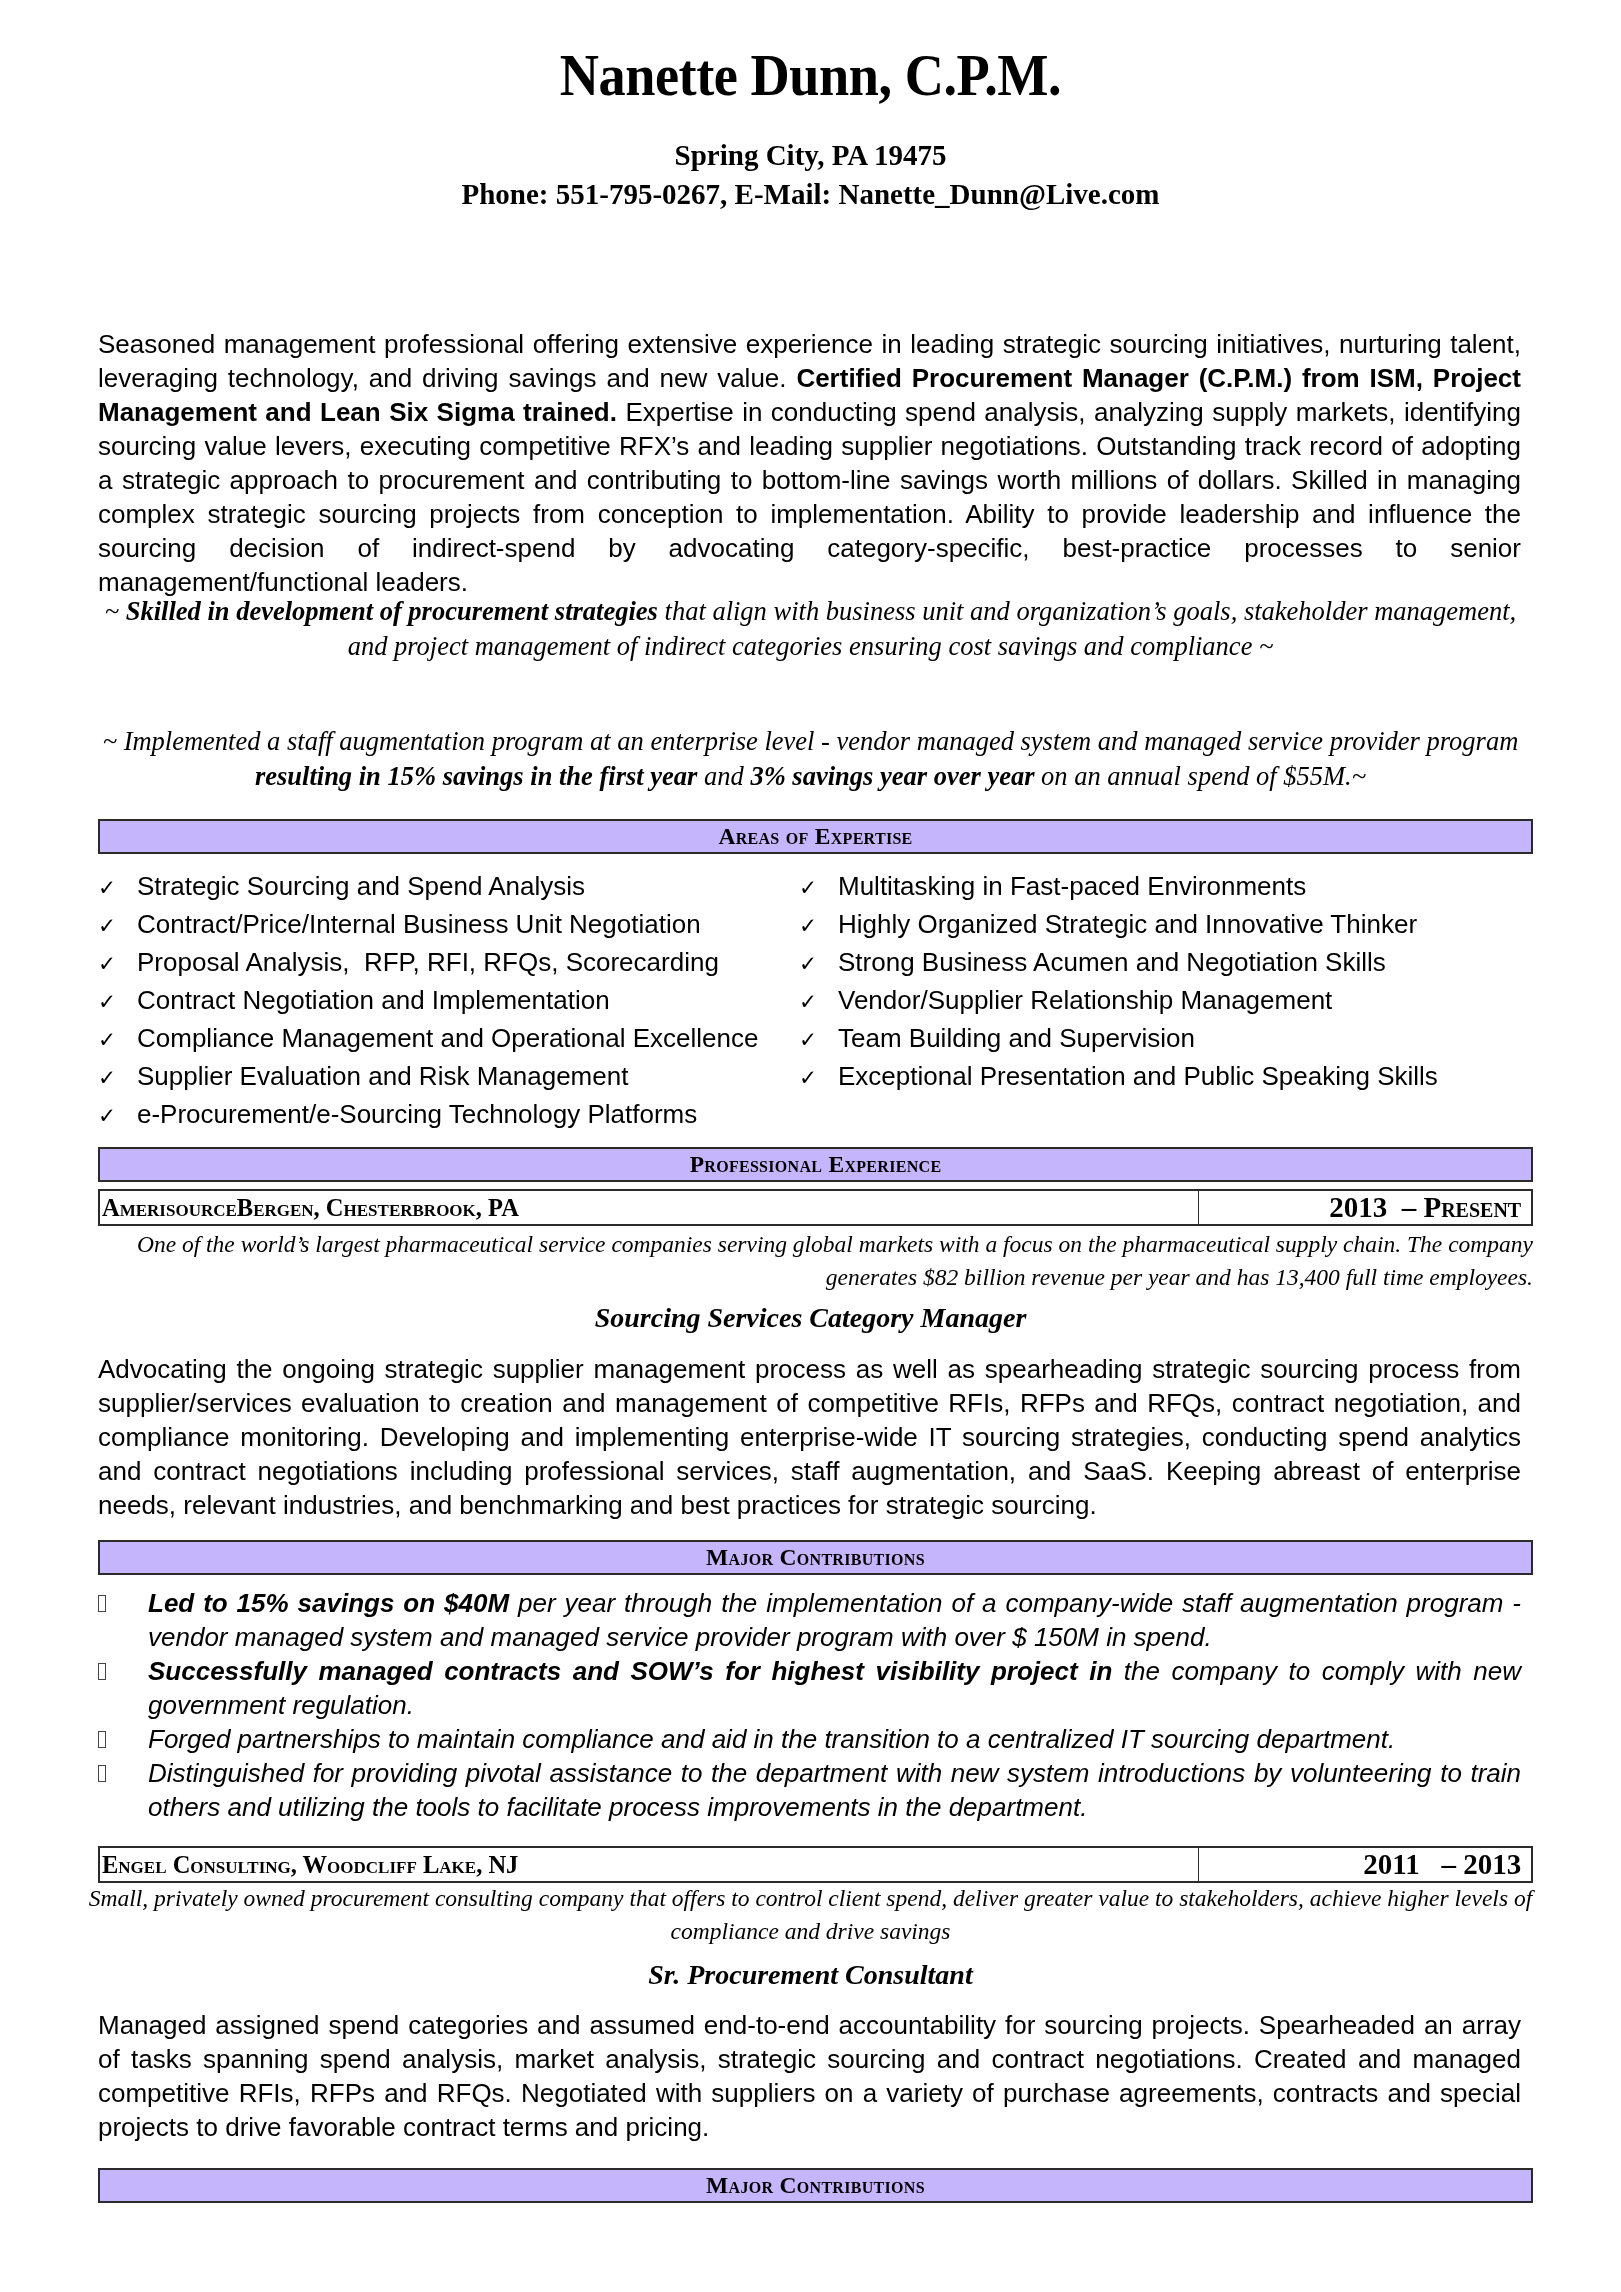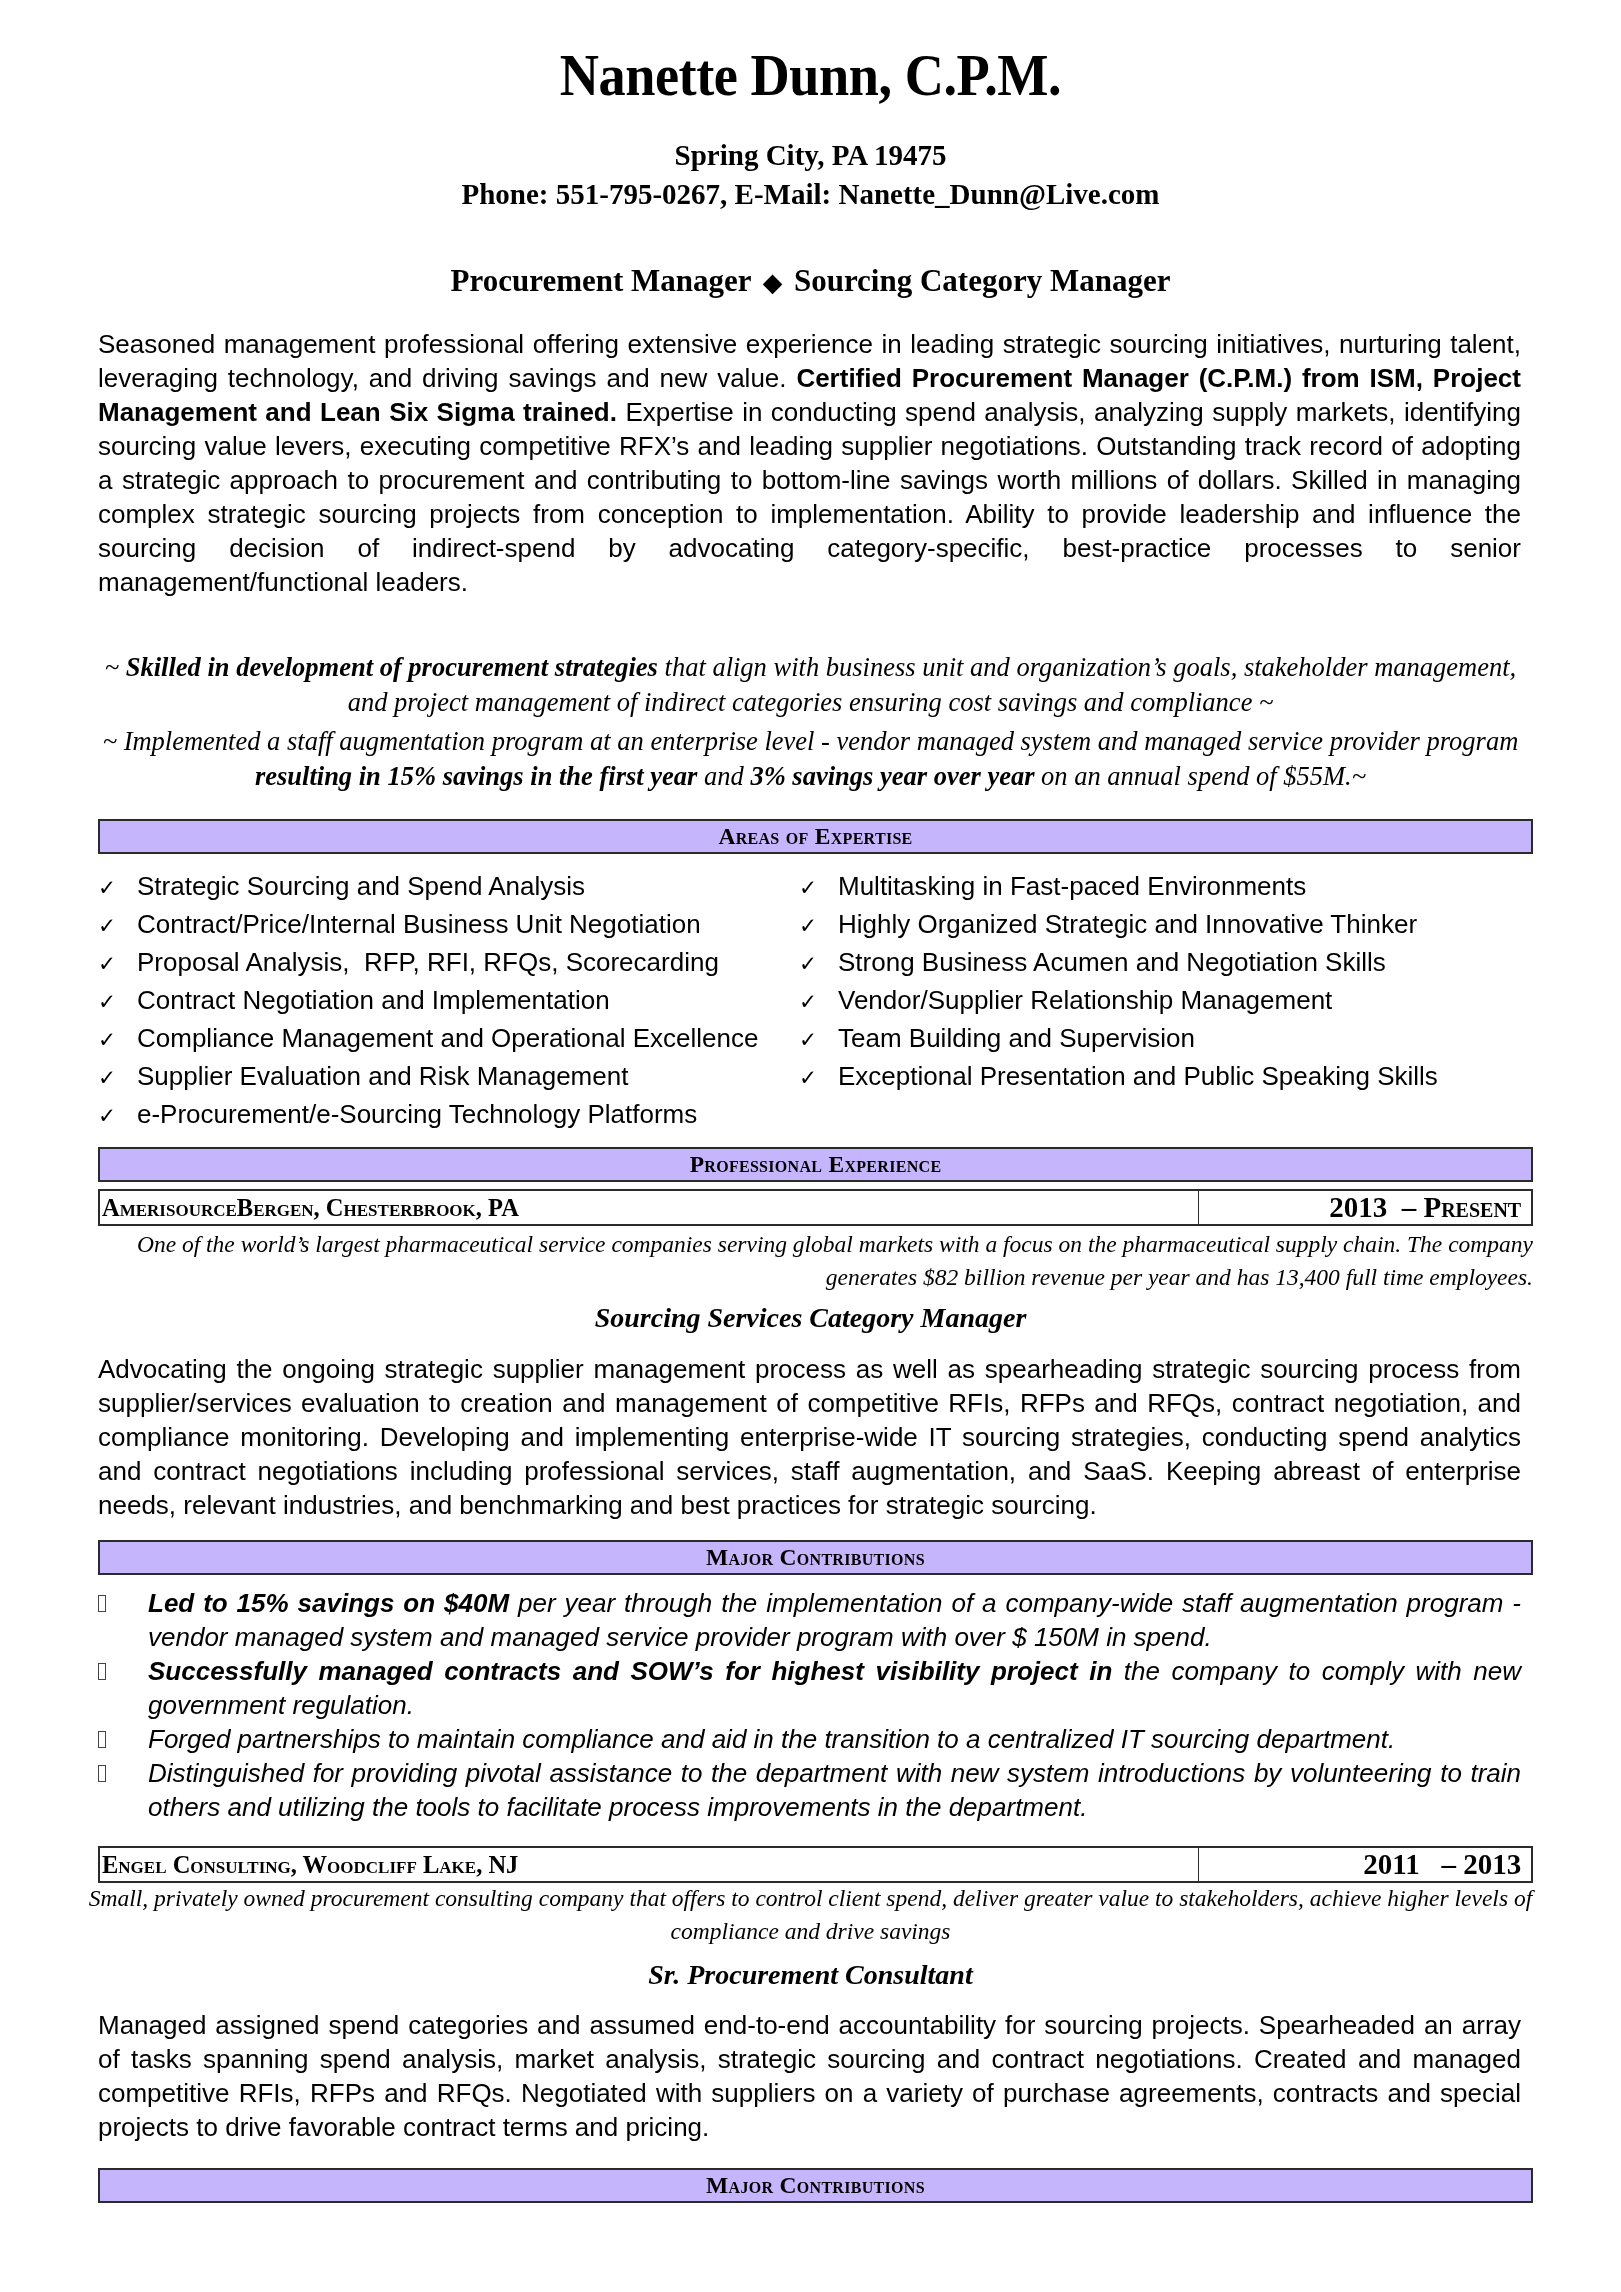--- a/index.html
+++ b/index.html
@@ -12,21 +12,21 @@
   .addr { position: absolute; left: 0; width: 1621px; top: 116px; text-align: center; font-size: 29px; font-weight: bold; }
   .contact { position: absolute; left: 0; width: 1621px; top: 155px; text-align: center; font-size: 29px; font-weight: bold; }
   .headline { position: absolute; left: 0; width: 1621px; top: 240px; text-align: center; font-size: 31px; font-weight: bold; }
   .headline .diamond { font-size: 25.5px; margin: 0 3.9px; }
 
   .para { position: absolute; left: 98px; width: 1423px; font-size: 26px; line-height: 34px; text-align: justify; text-align-last: left; }
   .para b { font-weight: bold; }
   .para.summary { top: 304px; }
 
   .quote { position: absolute; left: 88px; width: 1445px; text-align: center; font-style: italic; font-size: 26.5px; line-height: 35px; }
-  .quote.q1 { top: 627px; }
+  .quote.q1 { top: 571px; }
   .quote.q2 { top: 701px; }
 
   .bar { position: absolute; left: 98px; width: 1435px; height: 35px; background: #c4b5fd; border: 2px solid #2b2b2b; box-sizing: border-box; text-align: center; font-size: 23.5px; line-height: 31px; font-variant: small-caps; font-weight: bold; letter-spacing: 0.3px; }
   .bar.b1 { top: 796px; }
   .bar.b2 { top: 1124px; }
   .bar.b3 { top: 1517px; }
   .bar.b4 { top: 2145px; }
 
   .skills { position: absolute; top: 845px; font-size: 26px; line-height: 36px; }
   .skills.left { left: 98px; }
@@ -57,25 +57,20 @@
 </style>
 </head>
 <body>
 
 <div class="page">
 
   <div class="name serif">Nanette Dunn, C.P.M.</div>
   <div class="addr serif">Spring City, PA 19475</div>
   <div class="contact serif">Phone: 551-795-0267, E-Mail: Nanette_Dunn@Live.com</div>
 
-  <div class="headline serif">
-    <span>Procurement Manager</span>
-    <span class="diamond">◆</span>
-    <span>Sourcing Category Manager</span>
-  </div>
 
   <div class="para summary sans"><span>Seasoned management professional offering extensive experience in leading strategic sourcing initiatives, nurturing talent, leveraging technology, and driving savings and new value. </span><b>Certified Procurement Manager (C.P.M.) from ISM, Project Management and Lean Six Sigma trained.</b><span> Expertise in conducting spend analysis, analyzing supply markets, identifying sourcing value levers, executing competitive RFX’s and leading supplier negotiations. Outstanding track record of adopting a strategic approach to procurement and contributing to bottom-line savings worth millions of dollars. Skilled in managing complex strategic sourcing projects from conception to implementation. Ability to provide leadership and influence the sourcing decision of indirect-spend by advocating category-specific, best-practice processes to senior management/functional leaders.</span></div>
 
   <div class="quote q1 serif"><span>~ </span><b>Skilled in development of procurement strategies</b><span> that align with business unit and organization’s goals, stakeholder management, and project management of indirect categories ensuring cost savings and compliance ~</span></div>
 
   <div class="quote q2 serif"><span>~ Implemented a staff augmentation program at an enterprise level - vendor managed system and managed service provider program </span><b>resulting in 15% savings in the first year</b><span> and </span><b>3% savings year over year</b><span> on an annual spend of $55M.~</span></div>
 
   <div class="bar b1 serif">Areas of Expertise</div>
 
   <div class="skills left sans">

